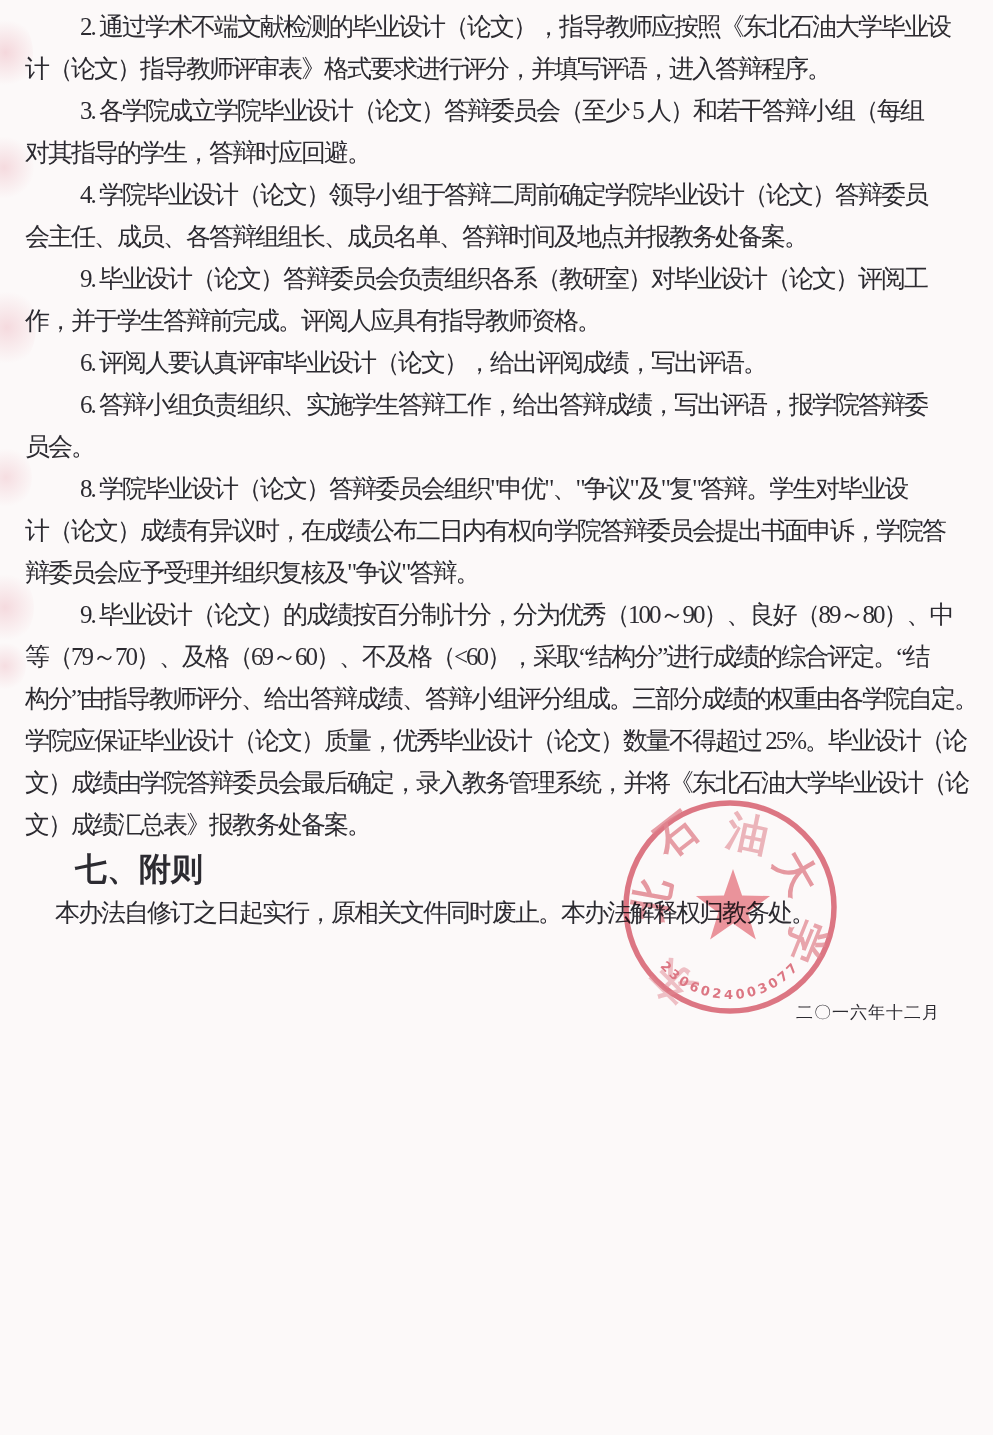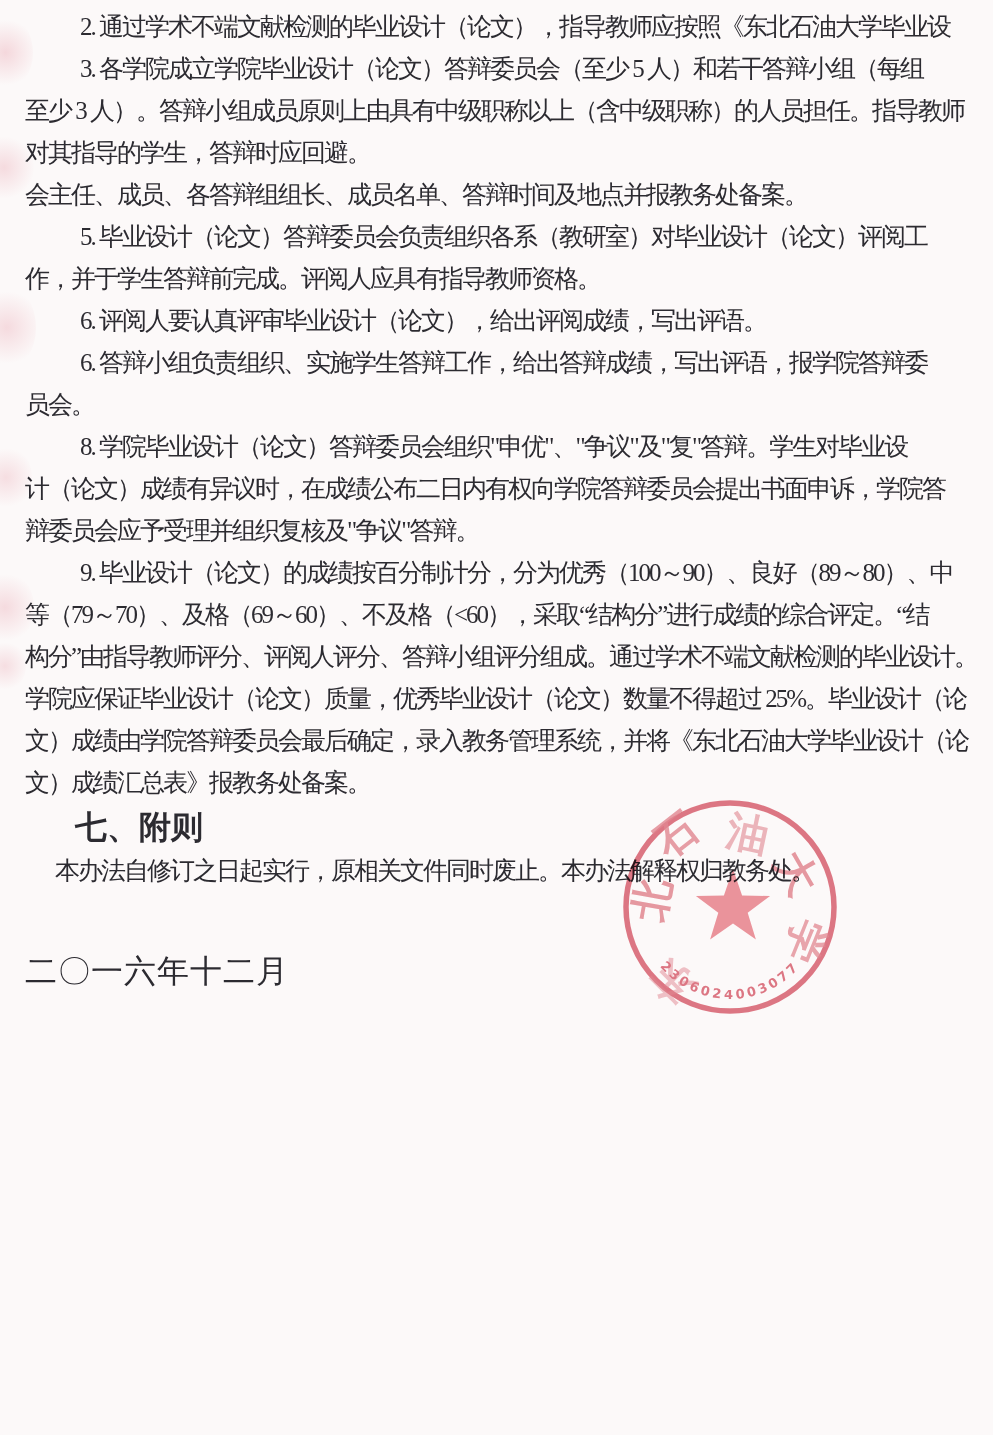--- a/index.html
+++ b/index.html
@@ -20,22 +20,22 @@
   .indent{padding-left:55px;}
   .heading{
     margin:0;padding-left:50px;
     height:46px;line-height:46px;
     font-size:32px;font-weight:bold;letter-spacing:0;
     white-space:nowrap;
   }
   .closing{padding-left:30px;}
   .date{
     margin-top:58px;height:42px;line-height:42px;
-    text-align:left;padding-right:20px;
-    font-size:32px;letter-spacing:1px;white-space:nowrap;
+    text-align:right;padding-right:20px;
+    font-size:17px;letter-spacing:1px;white-space:nowrap;
   }
   .seal{
     position:absolute;left:600px;top:780px;
     mix-blend-mode:multiply;opacity:0.92;
     filter:blur(0.5px);
   }
   .seal circle{fill:none;stroke-width:5.5px;}
   .seal .ring-char{
     font-family:"Liberation Serif","DejaVu Serif",serif;
     font-size:42px;font-weight:600;
@@ -54,35 +54,36 @@
   <div class="smudge" style="left:-22px;top:15px;width:55px;height:75px;background:radial-gradient(circle,rgba(238,188,196,.55),rgba(238,188,196,0) 70%);"></div>
   <div class="smudge" style="left:-26px;top:135px;width:60px;height:65px;background:radial-gradient(circle,rgba(238,188,196,.5),rgba(238,188,196,0) 70%);"></div>
   <div class="smudge" style="left:-22px;top:285px;width:58px;height:85px;background:radial-gradient(circle,rgba(238,188,196,.5),rgba(238,188,196,0) 70%);"></div>
   <div class="smudge" style="left:-20px;top:445px;width:52px;height:65px;background:radial-gradient(circle,rgba(238,188,196,.45),rgba(238,188,196,0) 70%);"></div>
   <div class="smudge" style="left:-24px;top:570px;width:58px;height:75px;background:radial-gradient(circle,rgba(238,188,196,.5),rgba(238,188,196,0) 70%);"></div>
   <div class="smudge" style="left:-16px;top:640px;width:42px;height:52px;background:radial-gradient(circle,rgba(238,188,196,.45),rgba(238,188,196,0) 70%);"></div>
 
   <div class="doc">
     <div id="body-lines">
         <div class="line indent">2. 通过学术不端文献检测的毕业设计（论文），指导教师应按照《东北石油大学毕业设</div>
+        <div class="line">计（论文）指导教师评审表》格式要求进行评分，并填写评语，进入答辩程序。</div>
         <div class="line indent">3. 各学院成立学院毕业设计（论文）答辩委员会（至少 5 人）和若干答辩小组（每组</div>
-        <div class="line">至少 3 人）。答辩小组成员原则上由具有中级职称以上（含中级职称）的人员担任。指导教师</div>
         <div class="line">对其指导的学生，答辩时应回避。</div>
+        <div class="line indent">4. 学院毕业设计（论文）领导小组于答辩二周前确定学院毕业设计（论文）答辩委员</div>
         <div class="line">会主任、成员、各答辩组组长、成员名单、答辩时间及地点并报教务处备案。</div>
-        <div class="line indent">5. 毕业设计（论文）答辩委员会负责组织各系（教研室）对毕业设计（论文）评阅工</div>
+        <div class="line indent">9. 毕业设计（论文）答辩委员会负责组织各系（教研室）对毕业设计（论文）评阅工</div>
         <div class="line">作，并于学生答辩前完成。评阅人应具有指导教师资格。</div>
         <div class="line indent">6. 评阅人要认真评审毕业设计（论文），给出评阅成绩，写出评语。</div>
         <div class="line indent">6. 答辩小组负责组织、实施学生答辩工作，给出答辩成绩，写出评语，报学院答辩委</div>
         <div class="line">员会。</div>
         <div class="line indent">8. 学院毕业设计（论文）答辩委员会组织"申优"、"争议"及"复"答辩。学生对毕业设</div>
         <div class="line">计（论文）成绩有异议时，在成绩公布二日内有权向学院答辩委员会提出书面申诉，学院答</div>
         <div class="line">辩委员会应予受理并组织复核及"争议"答辩。</div>
         <div class="line indent">9. 毕业设计（论文）的成绩按百分制计分，分为优秀（100～90）、良好（89～80）、中</div>
         <div class="line">等（79～70）、及格（69～60）、不及格（&lt;60），采取“结构分”进行成绩的综合评定。“结</div>
-        <div class="line">构分”由指导教师评分、评阅人评分、答辩小组评分组成。通过学术不端文献检测的毕业设计。</div>
+        <div class="line">构分”由指导教师评分、给出答辩成绩、答辩小组评分组成。三部分成绩的权重由各学院自定。</div>
         <div class="line">学院应保证毕业设计（论文）质量，优秀毕业设计（论文）数量不得超过 25%。毕业设计（论</div>
         <div class="line">文）成绩由学院答辩委员会最后确定，录入教务管理系统，并将《东北石油大学毕业设计（论</div>
         <div class="line">文）成绩汇总表》报教务处备案。</div>
       </div>
     <h2 class="heading">七、附则</h2>
     <div class="line closing">本办法自修订之日起实行，原相关文件同时废止。本办法解释权归教务处。</div>
     <div class="date">二〇一六年十二月</div>
   </div>
 
   <svg class="seal" width="270" height="250" viewBox="0 0 270 250">

